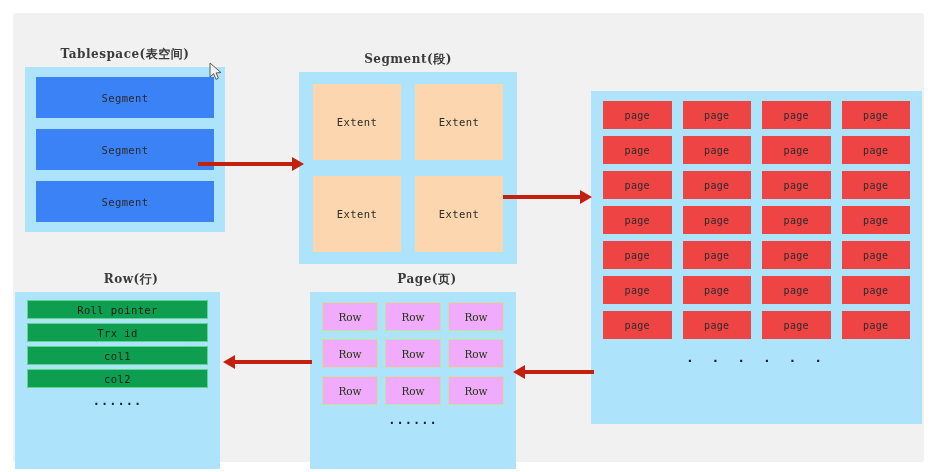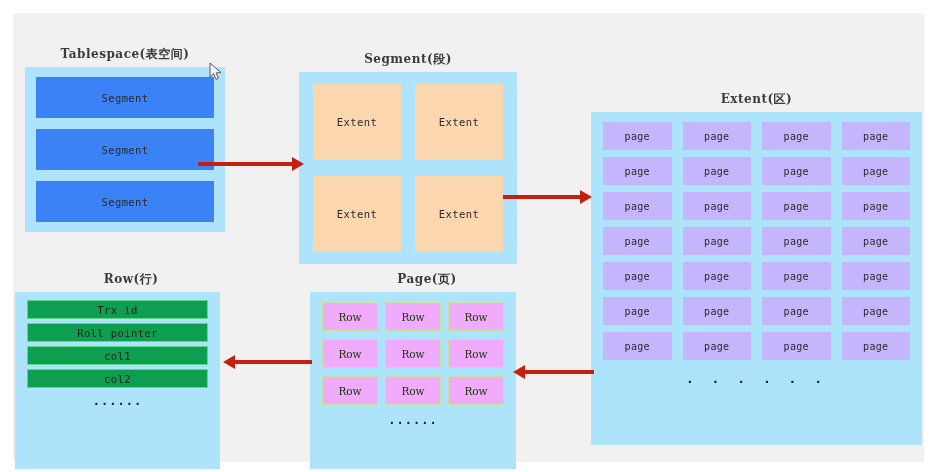--- a/index.html
+++ b/index.html
@@ -83,21 +83,21 @@
     width: 331px; height: 333px;
     padding: 10px 12px 0 12px;
     box-sizing: border-box;
   }
   .page-grid {
     display: grid;
     grid-template-columns: repeat(4, 1fr);
     gap: 7px 11px;
   }
   .page-box {
-    background: #c4b5fd;
+    background: #ef4444;
     height: 28px;
     display: flex;
     align-items: center;
     justify-content: center;
     font-size: 10px;
     color: #2b2b2b;
     letter-spacing: 0.3px;
   }
 
   
@@ -189,21 +189,20 @@
     <div class="grp-title">Segment(段)</div>
     <div class="panel">
       <div class="ext-box">Extent</div>
       <div class="ext-box">Extent</div>
       <div class="ext-box">Extent</div>
       <div class="ext-box">Extent</div>
     </div>
   </div>
 
   <div class="group" id="extent">
-    <div class="grp-title">Extent(区)</div>
     <div class="panel">
       <div class="page-grid" id="extent-grid">
           <div class="page-box">page</div>
           <div class="page-box">page</div>
           <div class="page-box">page</div>
           <div class="page-box">page</div>
           <div class="page-box">page</div>
           <div class="page-box">page</div>
           <div class="page-box">page</div>
           <div class="page-box">page</div>
@@ -228,22 +227,22 @@
           <div class="page-box">page</div>
           <div class="page-box">page</div>
         </div>
       <div class="dots dots-extent">· · · · · ·</div>
     </div>
   </div>
 
   <div class="group" id="rowgrp">
     <div class="grp-title">Row(行)</div>
     <div class="panel">
+      <div class="row-field">Roll pointer</div>
       <div class="row-field">Trx id</div>
-      <div class="row-field">Roll pointer</div>
       <div class="row-field">col1</div>
       <div class="row-field">col2</div>
       <div class="dots dots-row">······</div>
     </div>
   </div>
 
   <div class="group" id="pagegrp">
     <div class="grp-title">Page(页)</div>
     <div class="panel">
       <div class="row-grid" id="page-grid">

